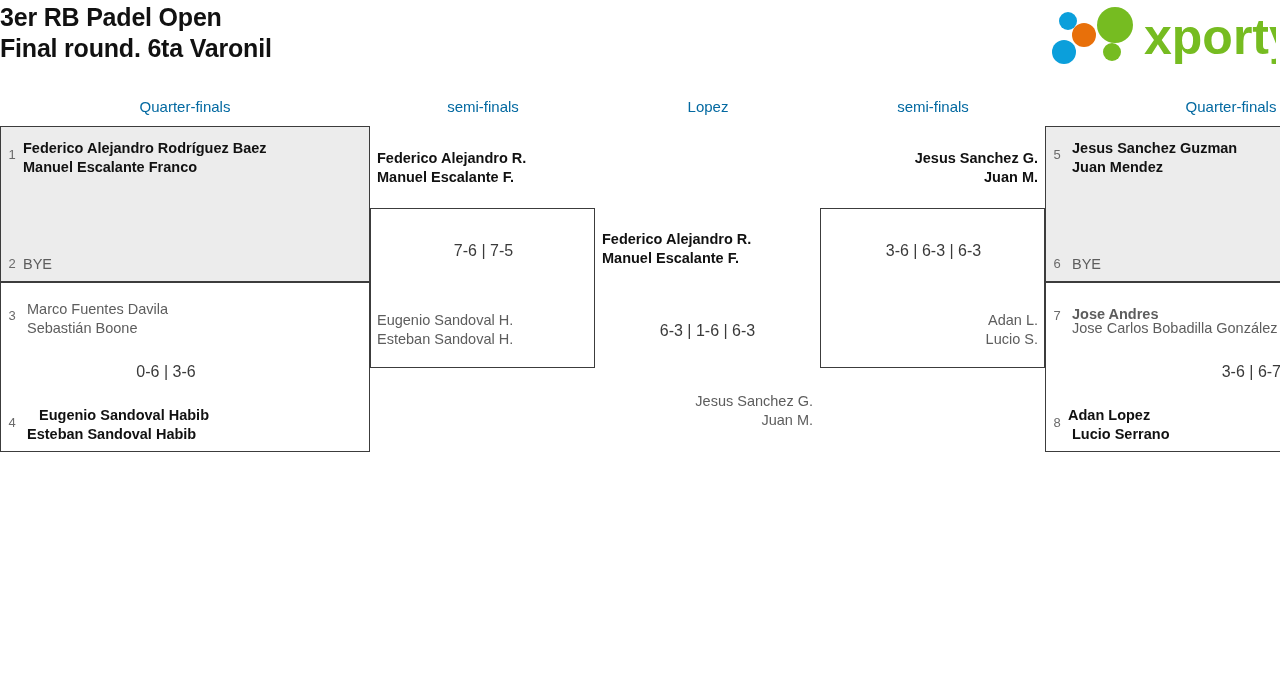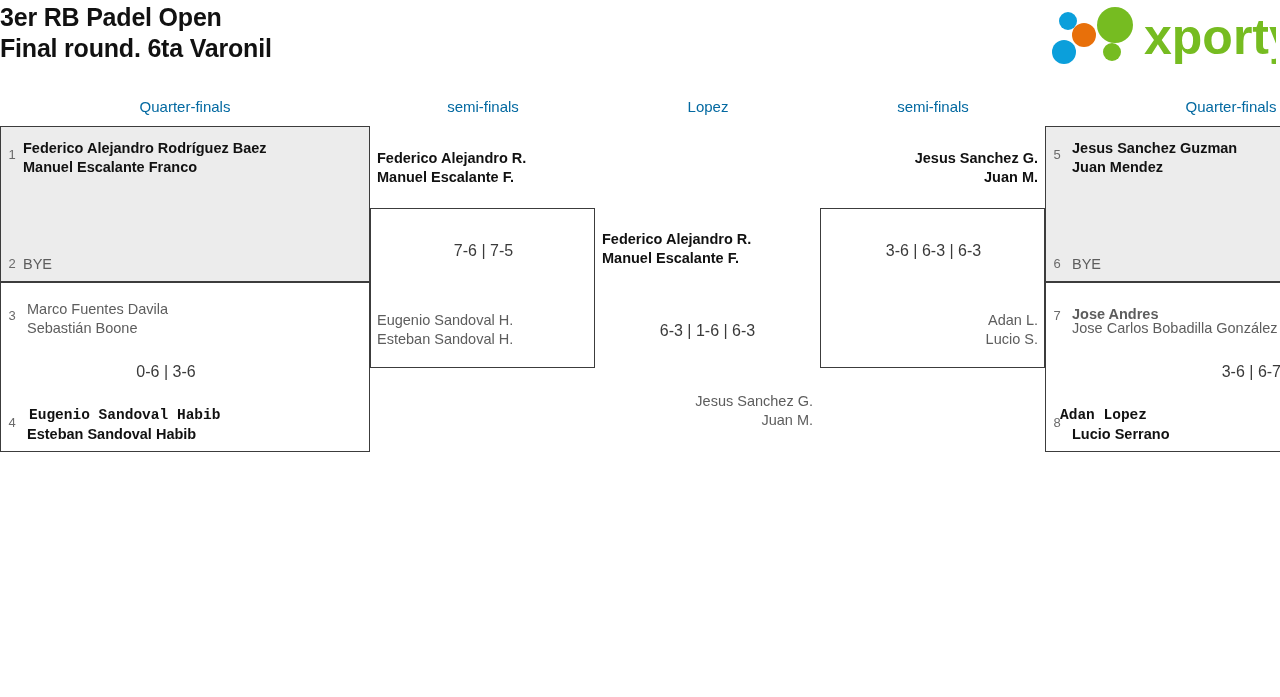--- a/index.html
+++ b/index.html
@@ -73,21 +73,21 @@
     <span class="team win" style="left:22px; top:31px;">Manuel Escalante Franco</span>
     <span class="team lose" style="left:22px; top:128px;">BYE</span>
   </div>
 
   <div class="match-box plain" style="left:0px; top:282px; width:370px; height:170px;">
     <span class="seed" style="left:2px;  top:25px;">3</span>
     <span class="seed" style="left:2px;  top:132px;">4</span>
     <span class="team lose" style="left:26px; top:17px;">Marco Fuentes Davila</span>
     <span class="team lose" style="left:26px; top:36px;">Sebastián Boone</span>
     <span class="score center" style="left:0px; top:79px; width:330px;">0-6 | 3-6</span>
-    <span class="team win" style="left:28px; top:123px;font-family:Liberation Mono, monospace;">Eugenio Sandoval Habib</span>
+    <span class="team win" style="left:38px; top:123px;">Eugenio Sandoval Habib</span>
     <span class="team win" style="left:26px; top:142px;">Esteban Sandoval Habib</span>
   </div>
 
   <div class="match-box plain" style="left:370px; top:208px; width:225px; height:160px;">
     <span class="score center" style="left:0px; top:32px; width:225px;">7-6 | 7-5</span>
   </div>
   <span class="team win" style="left:377px; top:149px;">Federico Alejandro R.</span>
   <span class="team win" style="left:377px; top:168px;">Manuel Escalante F.</span>
   <span class="team lose" style="left:377px; top:311px;">Eugenio Sandoval H.</span>
   <span class="team lose" style="left:377px; top:330px;">Esteban Sandoval H.</span>
@@ -113,17 +113,17 @@
     <span class="team win" style="left:26px; top:31px;">Juan Mendez</span>
     <span class="team lose" style="left:26px; top:128px;">BYE</span>
   </div>
 
   <div class="match-box plain" style="left:1045px; top:282px; width:370px; height:170px;">
     <span class="seed" style="left:2px;  top:25px;">7</span>
     <span class="seed" style="left:2px;  top:132px;">8</span>
     <span class="team lose" style="left:26px; top:22px;font-weight:bold;">Jose Andres</span>
     <span class="team lose" style="left:26px; top:36px;">Jose Carlos Bobadilla González</span>
     <span class="score right" style="left:0px; top:79px; width:235px;">3-6 | 6-7</span>
-    <span class="team win" style="left:14px; top:123px;font-family:Liberation Mono, monospace;">Adan Lopez</span>
+    <span class="team win" style="left:22px; top:123px;">Adan Lopez</span>
     <span class="team win" style="left:26px; top:142px;">Lucio Serrano</span>
   </div>
 
 </div>
 
 </body></html>

